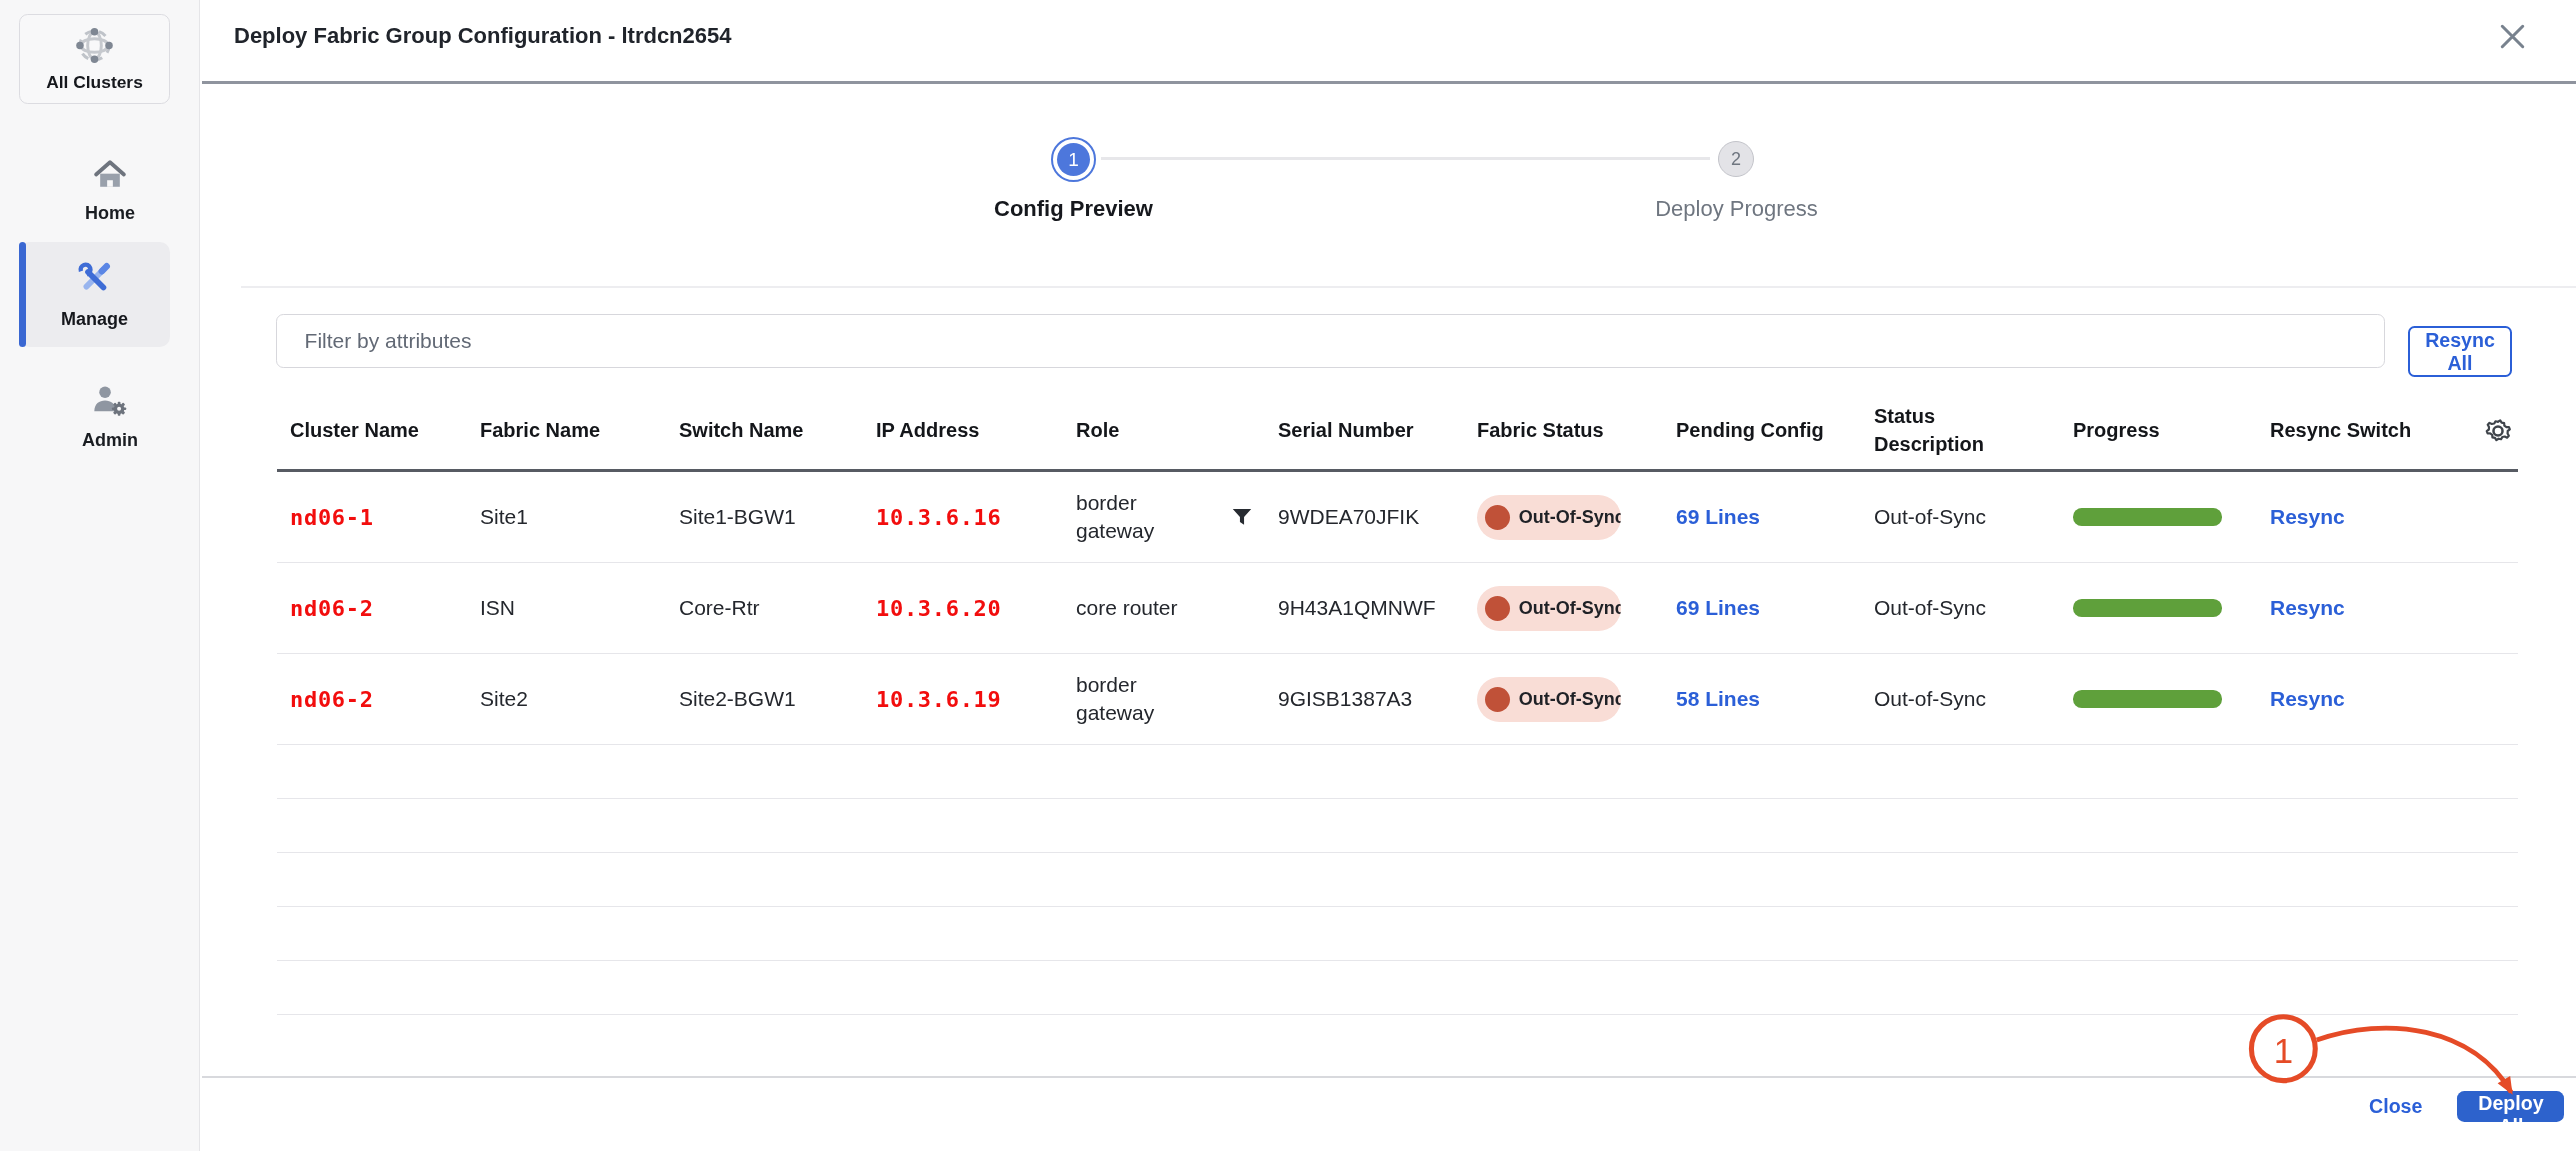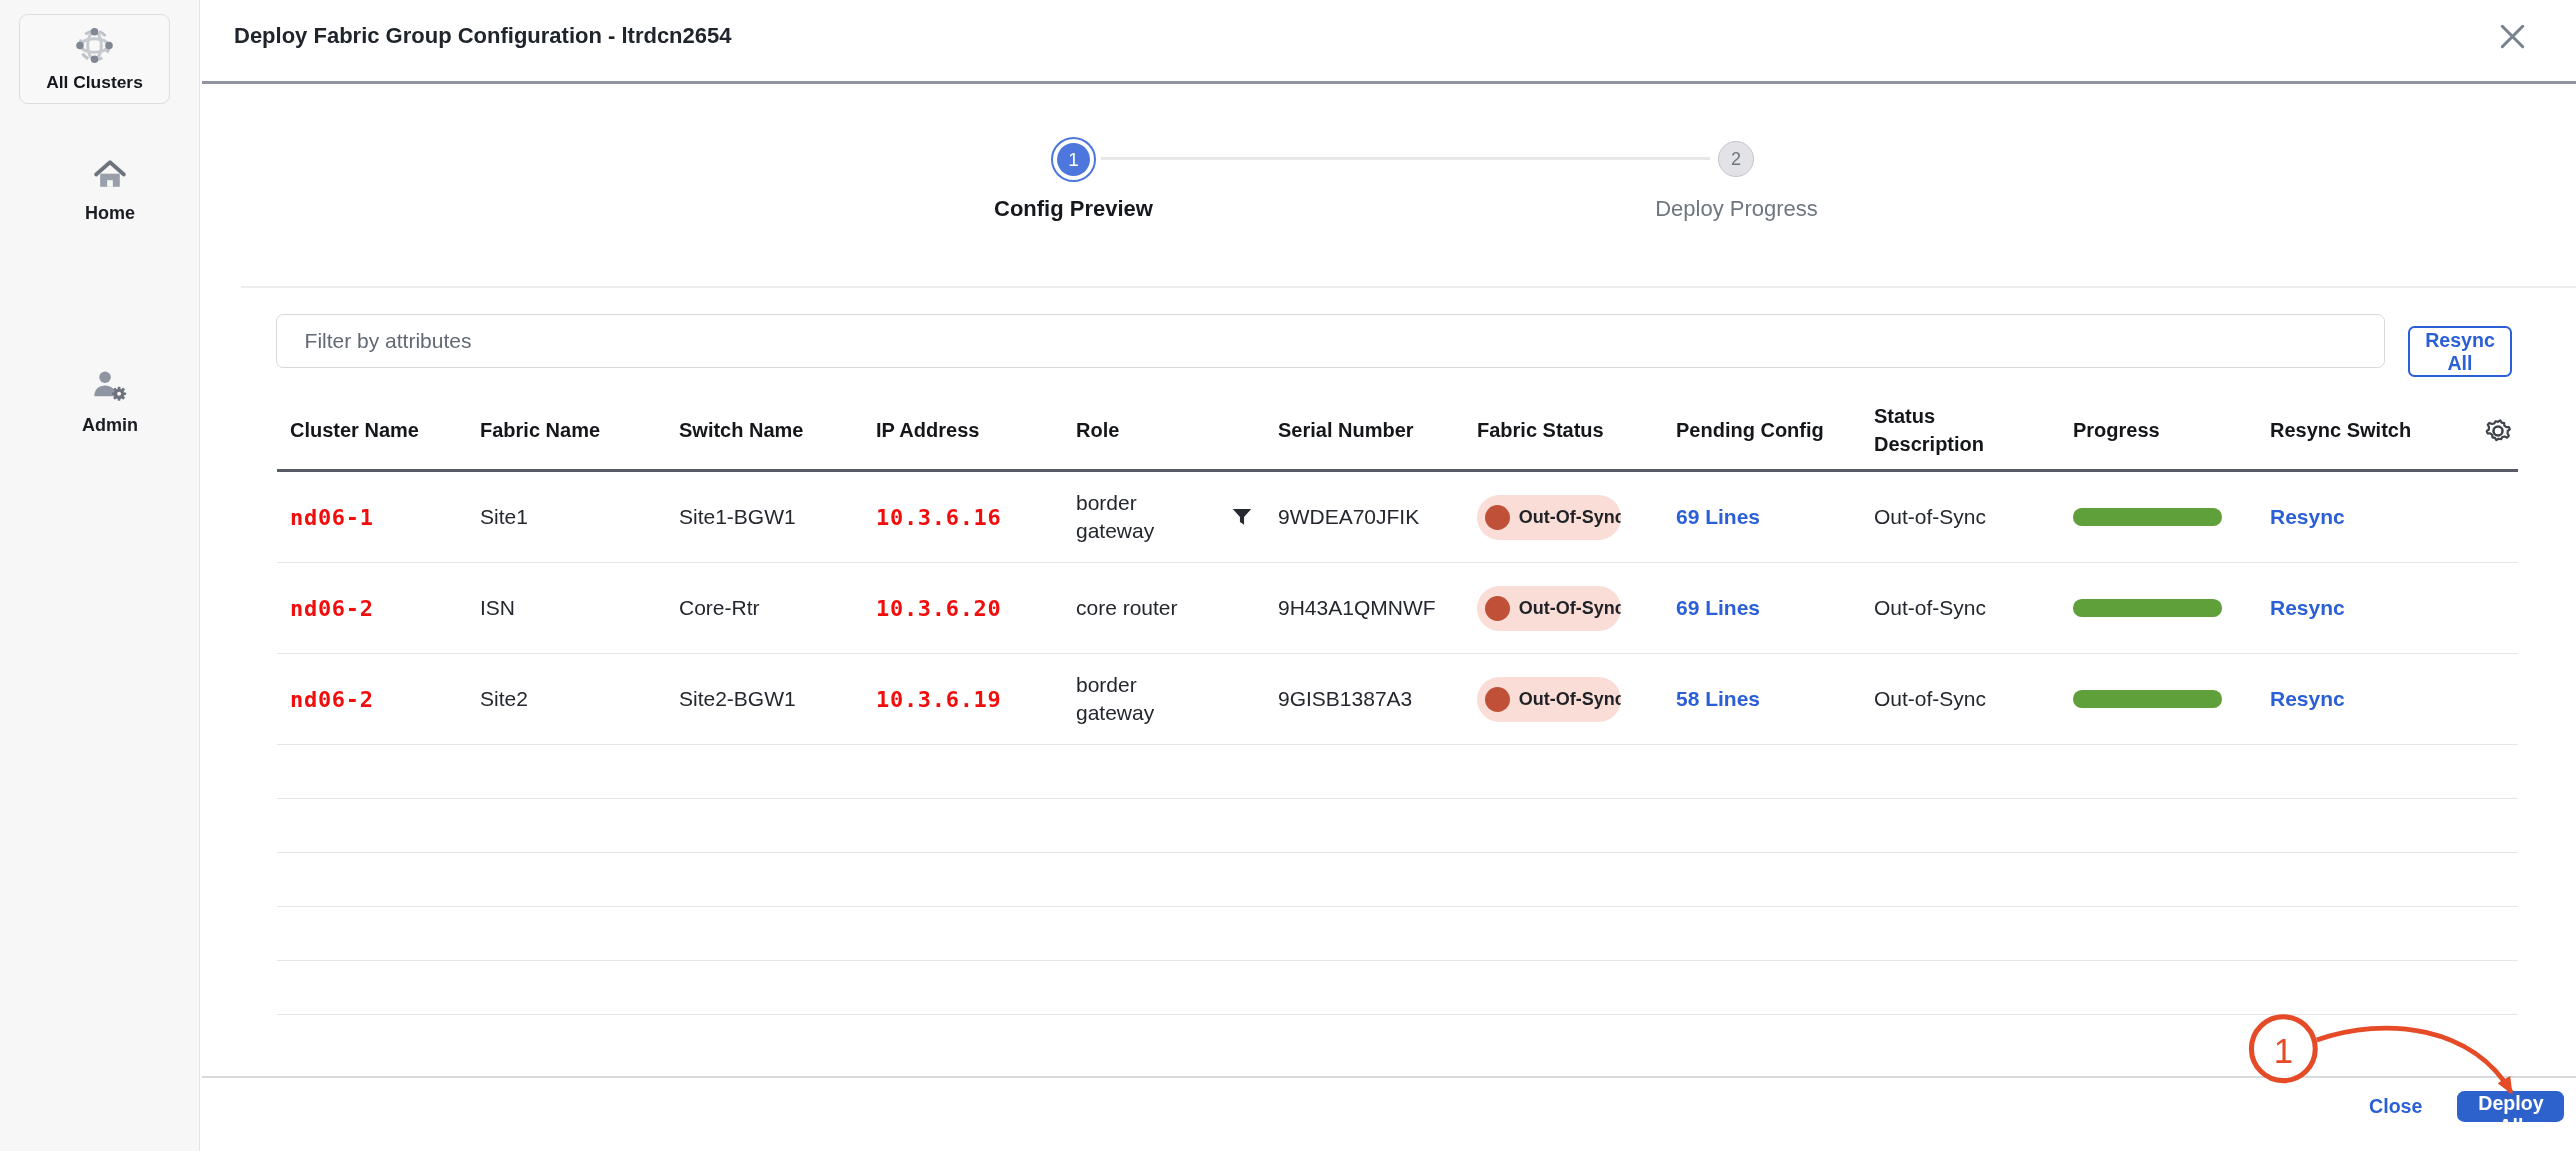--- a/index.html
+++ b/index.html
@@ -11,21 +11,21 @@
   
   .sidebar { position:absolute; left:0; top:0; width:200px; height:100%;
     background:#f7f7f8; border-right:1.5px solid #e5e5e8; }
   .all-clusters-card { position:absolute; left:19px; top:13.8px; width:151px; height:90px;
     border:1.5px solid #dcdce1; border-radius:8.7px; background:#f8f8f9;
     display:flex; flex-direction:column; align-items:center; justify-content:center; gap:4.4px; cursor:pointer; }
   .all-clusters-card .lbl { font-size:17.4px; font-weight:600; color:#16181d; }
   .side-item { position:absolute; left:0; width:220px; display:flex; flex-direction:column; align-items:center; gap:10px; cursor:pointer; }
   .side-item .lbl { font-size:18px; font-weight:600; color:#1a1d22; }
   .side-item.home { top:158px; }
-  .side-item.admin { top:368px; }
+  .side-item.admin { top:383px; }
   .manage-item { position:absolute; left:19px; top:242px; width:151px; height:105px;
     background:#ececef; border-radius:10.2px; display:flex; flex-direction:column; align-items:center; justify-content:center; gap:8.7px; cursor:pointer; }
   .manage-accent { position:absolute; left:0; top:0; bottom:0; width:7.3px; background:var(--accent,#3a67d2); border-radius:5.8px; }
   .manage-item .lbl { font-size:18px; font-weight:700; color:#15171c; }
 
   
   .main { position:absolute; left:202px; top:0; right:0; bottom:0; background:#fff; }
   .modal-title { position:absolute; left:32px; top:23px; font-size:22px; font-weight:700; color:#20242b; }
   .close-btn { position:absolute; top:19px; right:45px; width:38px; height:38px; border:none; background:transparent; cursor:pointer; padding:0; }
   .title-divider { position:absolute; top:81px; left:0; right:0; height:2.9px; background:#8f949e; }
@@ -104,20 +104,32 @@
     <span>
       <svg width="36" height="33" viewBox="0 0 44 40" fill="none">
         <path d="M5 20 L22 5 L39 20" stroke="#6e747e" stroke-width="4.6" stroke-linecap="round" stroke-linejoin="round" fill="none"></path>
         <path d="M10 19 v16 h24 v-16 z" fill="#99a0ab"></path>
         <rect x="18.5" y="27" width="7" height="8" fill="#f7f7f8"></rect>
       </svg>
     </span>
     <span class="lbl">Home</span>
   </div>
 
+  <div class="manage-item">
+    <span class="manage-accent"></span>
+    <span>
+      <svg width="39" height="39" viewBox="0 0 48 48" fill="none">
+        <path d="M14 34 L34 14" stroke="#98b4ee" stroke-width="7" stroke-linecap="round"></path>
+        <path d="M33 15 L39 9" stroke="#5b86e5" stroke-width="8" stroke-linecap="round"></path>
+        <path d="M16 16 L35 35" stroke="#3e6cd6" stroke-width="7" stroke-linecap="round"></path>
+        <circle cx="13" cy="13" r="6" stroke="#3e6cd6" stroke-width="5.5" fill="none" stroke-dasharray="28 10" transform="rotate(160 13 13)"></circle>
+      </svg>
+    </span>
+    <span class="lbl">Manage</span>
+  </div>
 
   <div class="side-item admin">
     <span>
       <svg width="38" height="35" viewBox="0 0 46 42" fill="none">
         <circle cx="17" cy="11" r="7" fill="#8f96a1"></circle>
         <path d="M4 34 c0-9 6-13 13-13 s13 4 13 13 z" fill="#8f96a1"></path>
         <g fill="#6d737d">
           <circle cx="34" cy="31" r="6.4"></circle>
           <rect x="32.4" y="22.4" width="3.2" height="4" rx="1"></rect>
           <rect x="32.4" y="35.6" width="3.2" height="4" rx="1"></rect>

